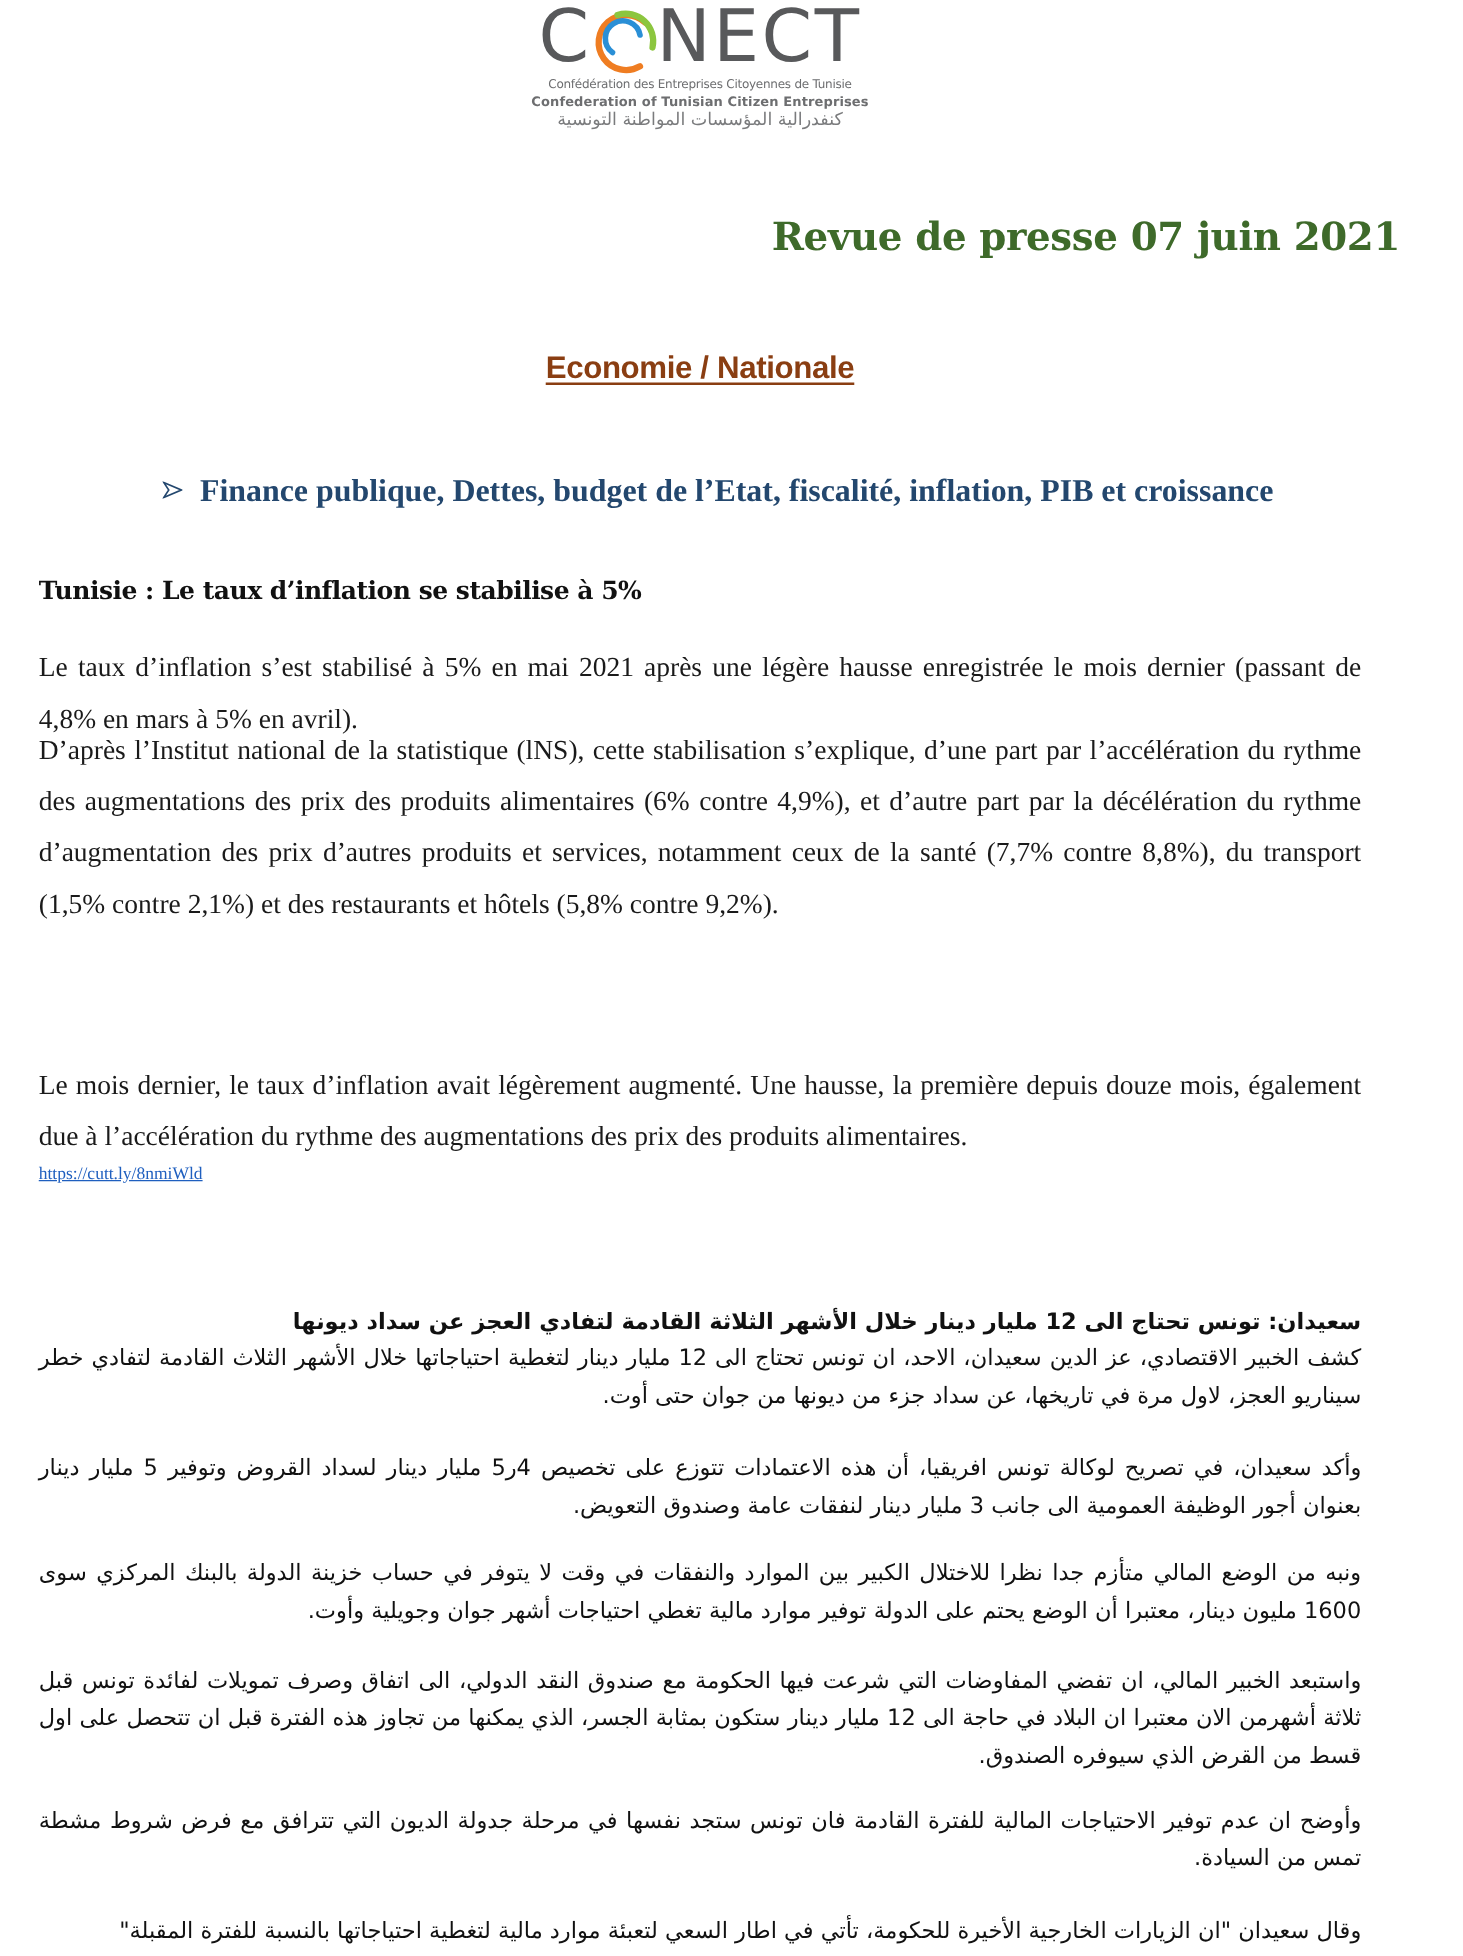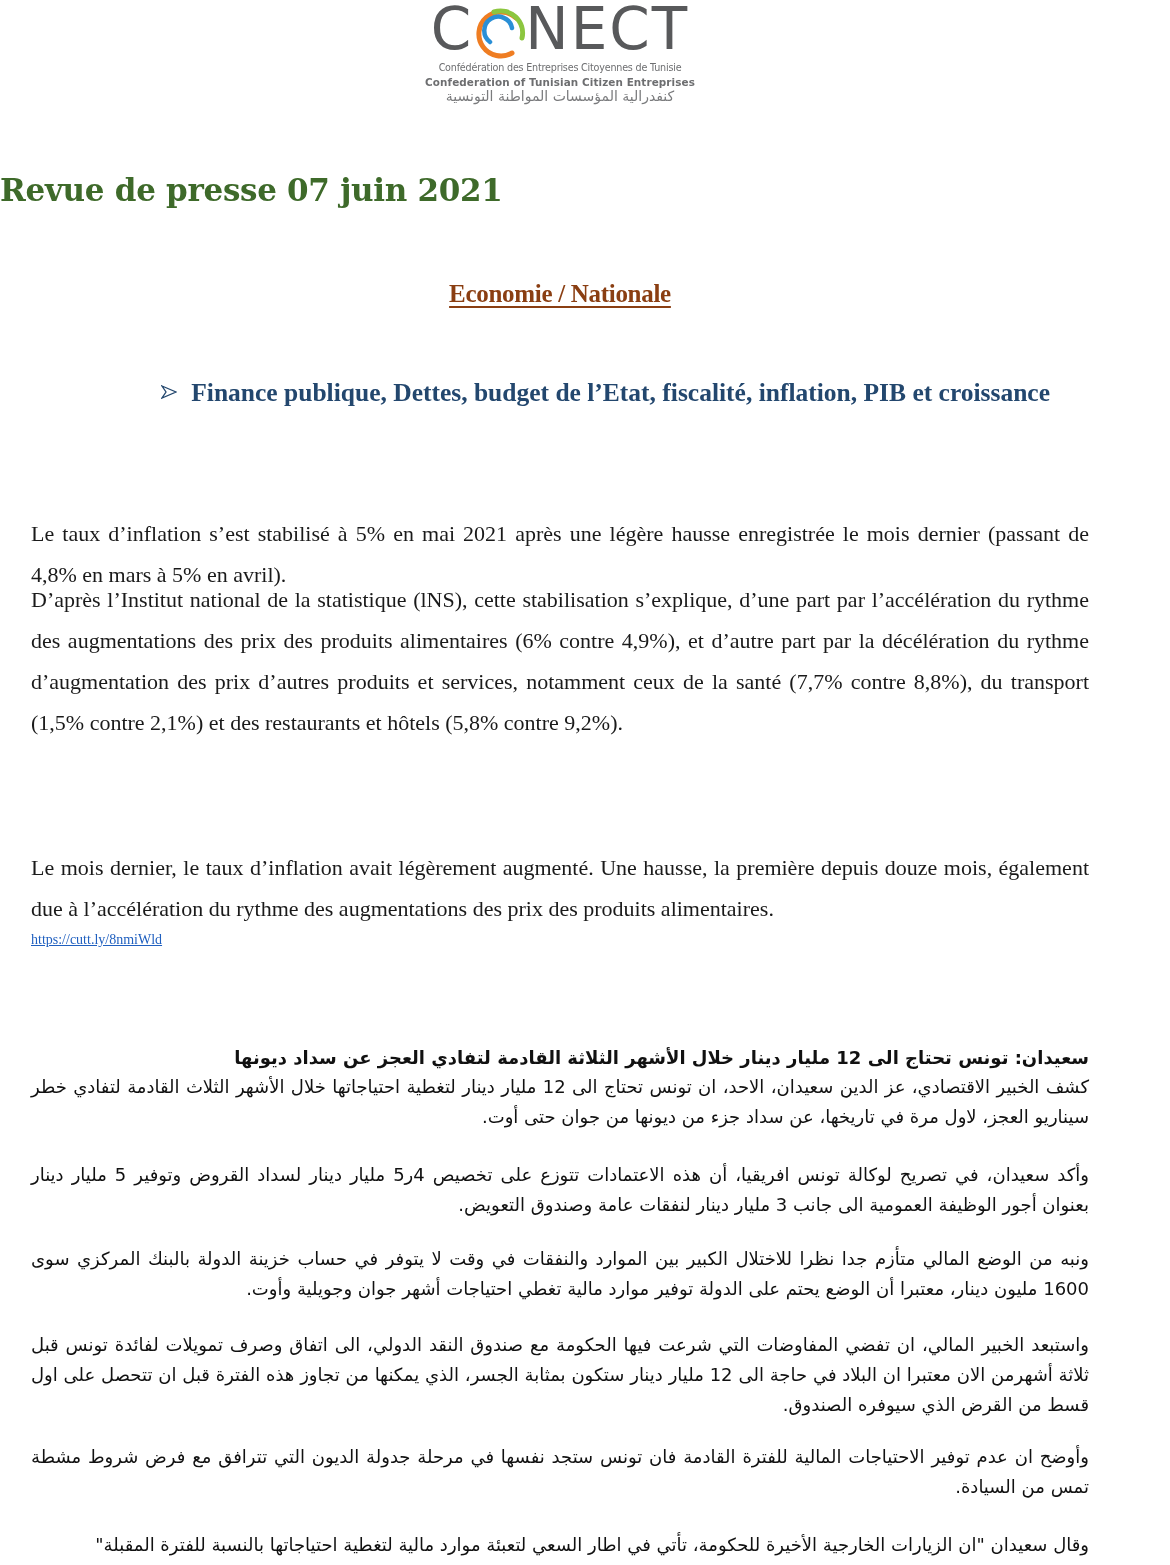--- a/index.html
+++ b/index.html
@@ -66,50 +66,50 @@
     .logo-line.fr { top: 62px; font-size: 9.6px; letter-spacing: -0.2px; }
     .logo-line.en { top: 76px; font-size: 10.4px; font-weight: bold; letter-spacing: 0.1px; }
     .logo-line.ar { top: 88px; font-size: 14px; direction: rtl; color: #7a7b7d; }
 
     
     .main-title {
       position: absolute;
       top: 172px;
       left: 0;
       width: 1120px;
-      text-align: left;
+      text-align: right;
       font-family: "DejaVu Serif", "Liberation Serif", serif;
       font-weight: bold;
       font-size: 31px;
       color: #3e6a2a;
       letter-spacing: -0.3px;
     }
     .section-title {
       position: absolute;
       top: 280px;
       left: 0;
       width: 1120px;
       text-align: center;
-      font-family: Liberation Serif, serif;
+      font-family: Liberation Sans, sans-serif;
       font-weight: bold;
       font-size: 25px;
       color: #8a3e12;
       letter-spacing: -0.3px;
     }
     .section-title span {
       text-decoration: underline;
       text-decoration-thickness: 2px;
       text-underline-offset: 4px;
     }
     .topic {
       position: absolute;
       top: 376px;
       left: 130px;
       width: 920px;
-      text-align: right;
+      text-align: left;
       font-family: "Liberation Serif", "DejaVu Serif", serif;
       font-weight: bold;
       font-size: 25.5px;
       line-height: 33px;
       color: #23476e;
     }
     .topic .arrow {
       display: inline-block;
       width: 16px;
       height: 14px;
@@ -197,20 +197,21 @@
 
   <div class="main-title">Revue de presse 07 juin 2021</div>
   <div class="section-title"><span>Economie / Nationale</span></div>
 
   <div class="topic">
     <svg class="arrow" viewBox="0 0 16 14">
       <path d="M1 1 L15 7 L1 13 L5 7 Z" fill="none" stroke="#23476e" stroke-width="1.3" stroke-linejoin="miter"></path>
     </svg><span>Finance publique, Dettes, budget de l’Etat, fiscalité, inflation, PIB et croissance</span>
   </div>
 
+  <div class="article-title">Tunisie : Le taux d’inflation se stabilise à 5%</div>
   <div class="para p1">Le taux d’inflation s’est stabilisé à 5% en mai 2021 après une légère hausse enregistrée le mois dernier (passant de 4,8% en mars à 5% en avril).</div>
   <div class="para p2">D’après l’Institut national de la statistique (lNS), cette stabilisation s’explique, d’une part par l’accélération du rythme des augmentations des prix des produits alimentaires (6% contre 4,9%), et d’autre part par la décélération du rythme d’augmentation des prix d’autres produits et services, notamment ceux de la santé (7,7% contre 8,8%), du transport (1,5% contre 2,1%) et des restaurants et hôtels (5,8% contre 9,2%).</div>
   <div class="para p3">Le mois dernier, le taux d’inflation avait légèrement augmenté. Une hausse, la première depuis douze mois, également due à l’accélération du rythme des augmentations des prix des produits alimentaires.</div>
   <a class="link">https://cutt.ly/8nmiWld</a>
 
   <div class="ar-block ar-title">سعيدان: تونس تحتاج الى 12 مليار دينار خلال الأشهر الثلاثة القادمة لتفادي العجز عن سداد ديونها</div>
   <div class="ar-block ar-para ar-p1">كشف الخبير الاقتصادي، عز الدين سعيدان، الاحد، ان تونس تحتاج الى 12 مليار دينار لتغطية احتياجاتها خلال الأشهر الثلاث القادمة لتفادي خطر سيناريو العجز، لاول مرة في تاريخها، عن سداد جزء من ديونها من جوان حتى أوت.</div>
   <div class="ar-block ar-para ar-p2">وأكد سعيدان، في تصريح لوكالة تونس افريقيا، أن هذه الاعتمادات تتوزع على تخصيص 4ر5 مليار دينار لسداد القروض وتوفير 5 مليار دينار بعنوان أجور الوظيفة العمومية الى جانب 3 مليار دينار لنفقات عامة وصندوق التعويض.</div>
   <div class="ar-block ar-para ar-p3">ونبه من الوضع المالي متأزم جدا نظرا للاختلال الكبير بين الموارد والنفقات في وقت لا يتوفر في حساب خزينة الدولة بالبنك المركزي سوى 1600 مليون دينار، معتبرا أن الوضع يحتم على الدولة توفير موارد مالية تغطي احتياجات أشهر جوان وجويلية وأوت.</div>
   <div class="ar-block ar-para ar-p4">واستبعد الخبير المالي، ان تفضي المفاوضات التي شرعت فيها الحكومة مع صندوق النقد الدولي، الى اتفاق وصرف تمويلات لفائدة تونس قبل ثلاثة أشهرمن الان معتبرا ان البلاد في حاجة الى 12 مليار دينار ستكون بمثابة الجسر، الذي يمكنها من تجاوز هذه الفترة قبل ان تتحصل على اول قسط من القرض الذي سيوفره الصندوق.</div>

